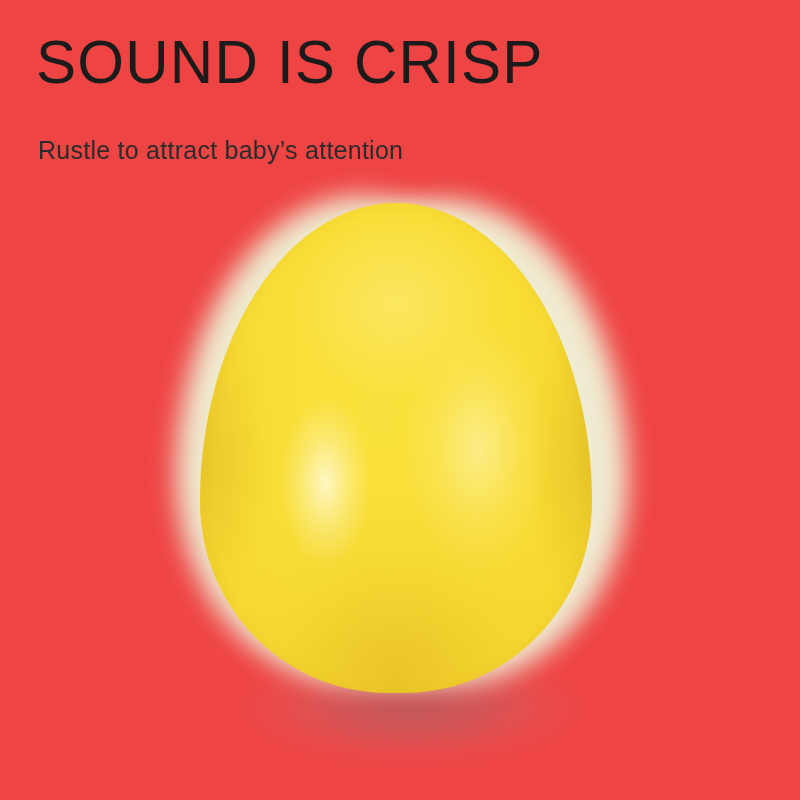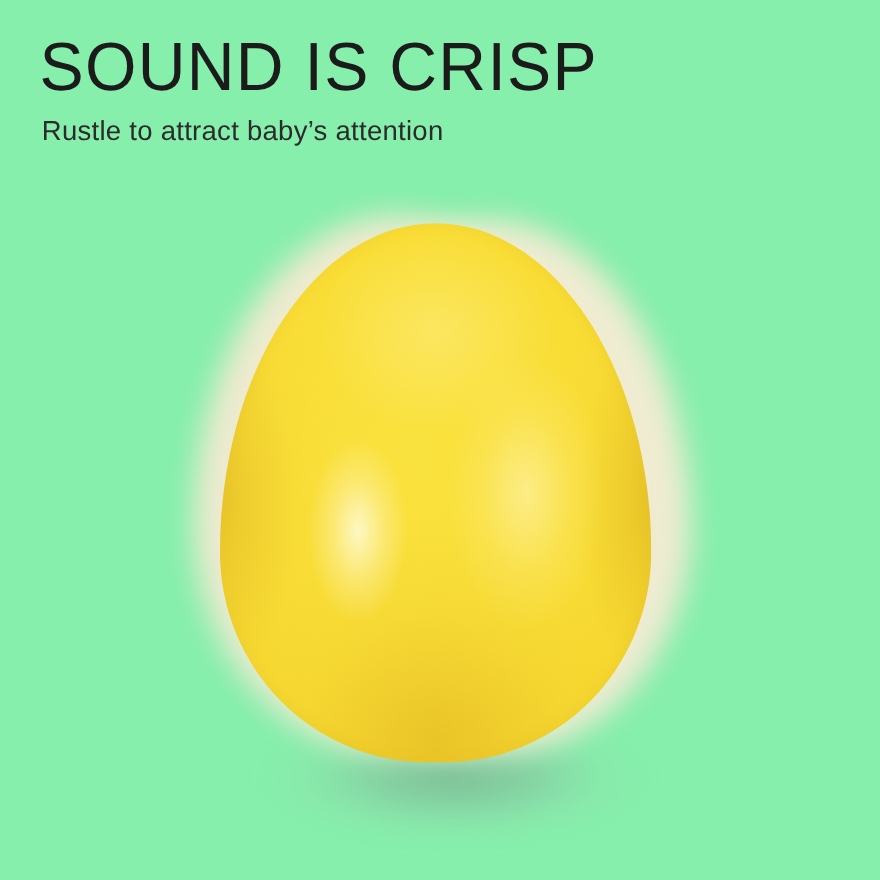--- a/index.html
+++ b/index.html
@@ -11,21 +11,21 @@
     width: 800px;
     height: 800px;
     overflow: hidden;
     font-family: "Liberation Sans", sans-serif;
   }
 
   #poster {
     position: relative;
     width: 800px;
     height: 800px;
-    background: #86efac;
+    background: #ef4444;
     overflow: hidden;
   }
 
   
   .headline {
     position: absolute;
     left: 36px;
     top: 30px;
     font-family: "Liberation Sans", sans-serif;
     font-size: 62px;
@@ -35,21 +35,21 @@
     color: #1b1b1b;
     white-space: nowrap;
     transform: scaleX(0.97);
     transform-origin: left top;
     -webkit-font-smoothing: antialiased;
   }
 
   .subhead {
     position: absolute;
     left: 38px;
-    top: 105px;
+    top: 136px;
     font-family: "Liberation Sans", sans-serif;
     font-size: 25px;
     font-weight: 300;
     letter-spacing: 0.25px;
     color: #2b2b2b;
     white-space: nowrap;
   }
 
   
   .product-stage {

